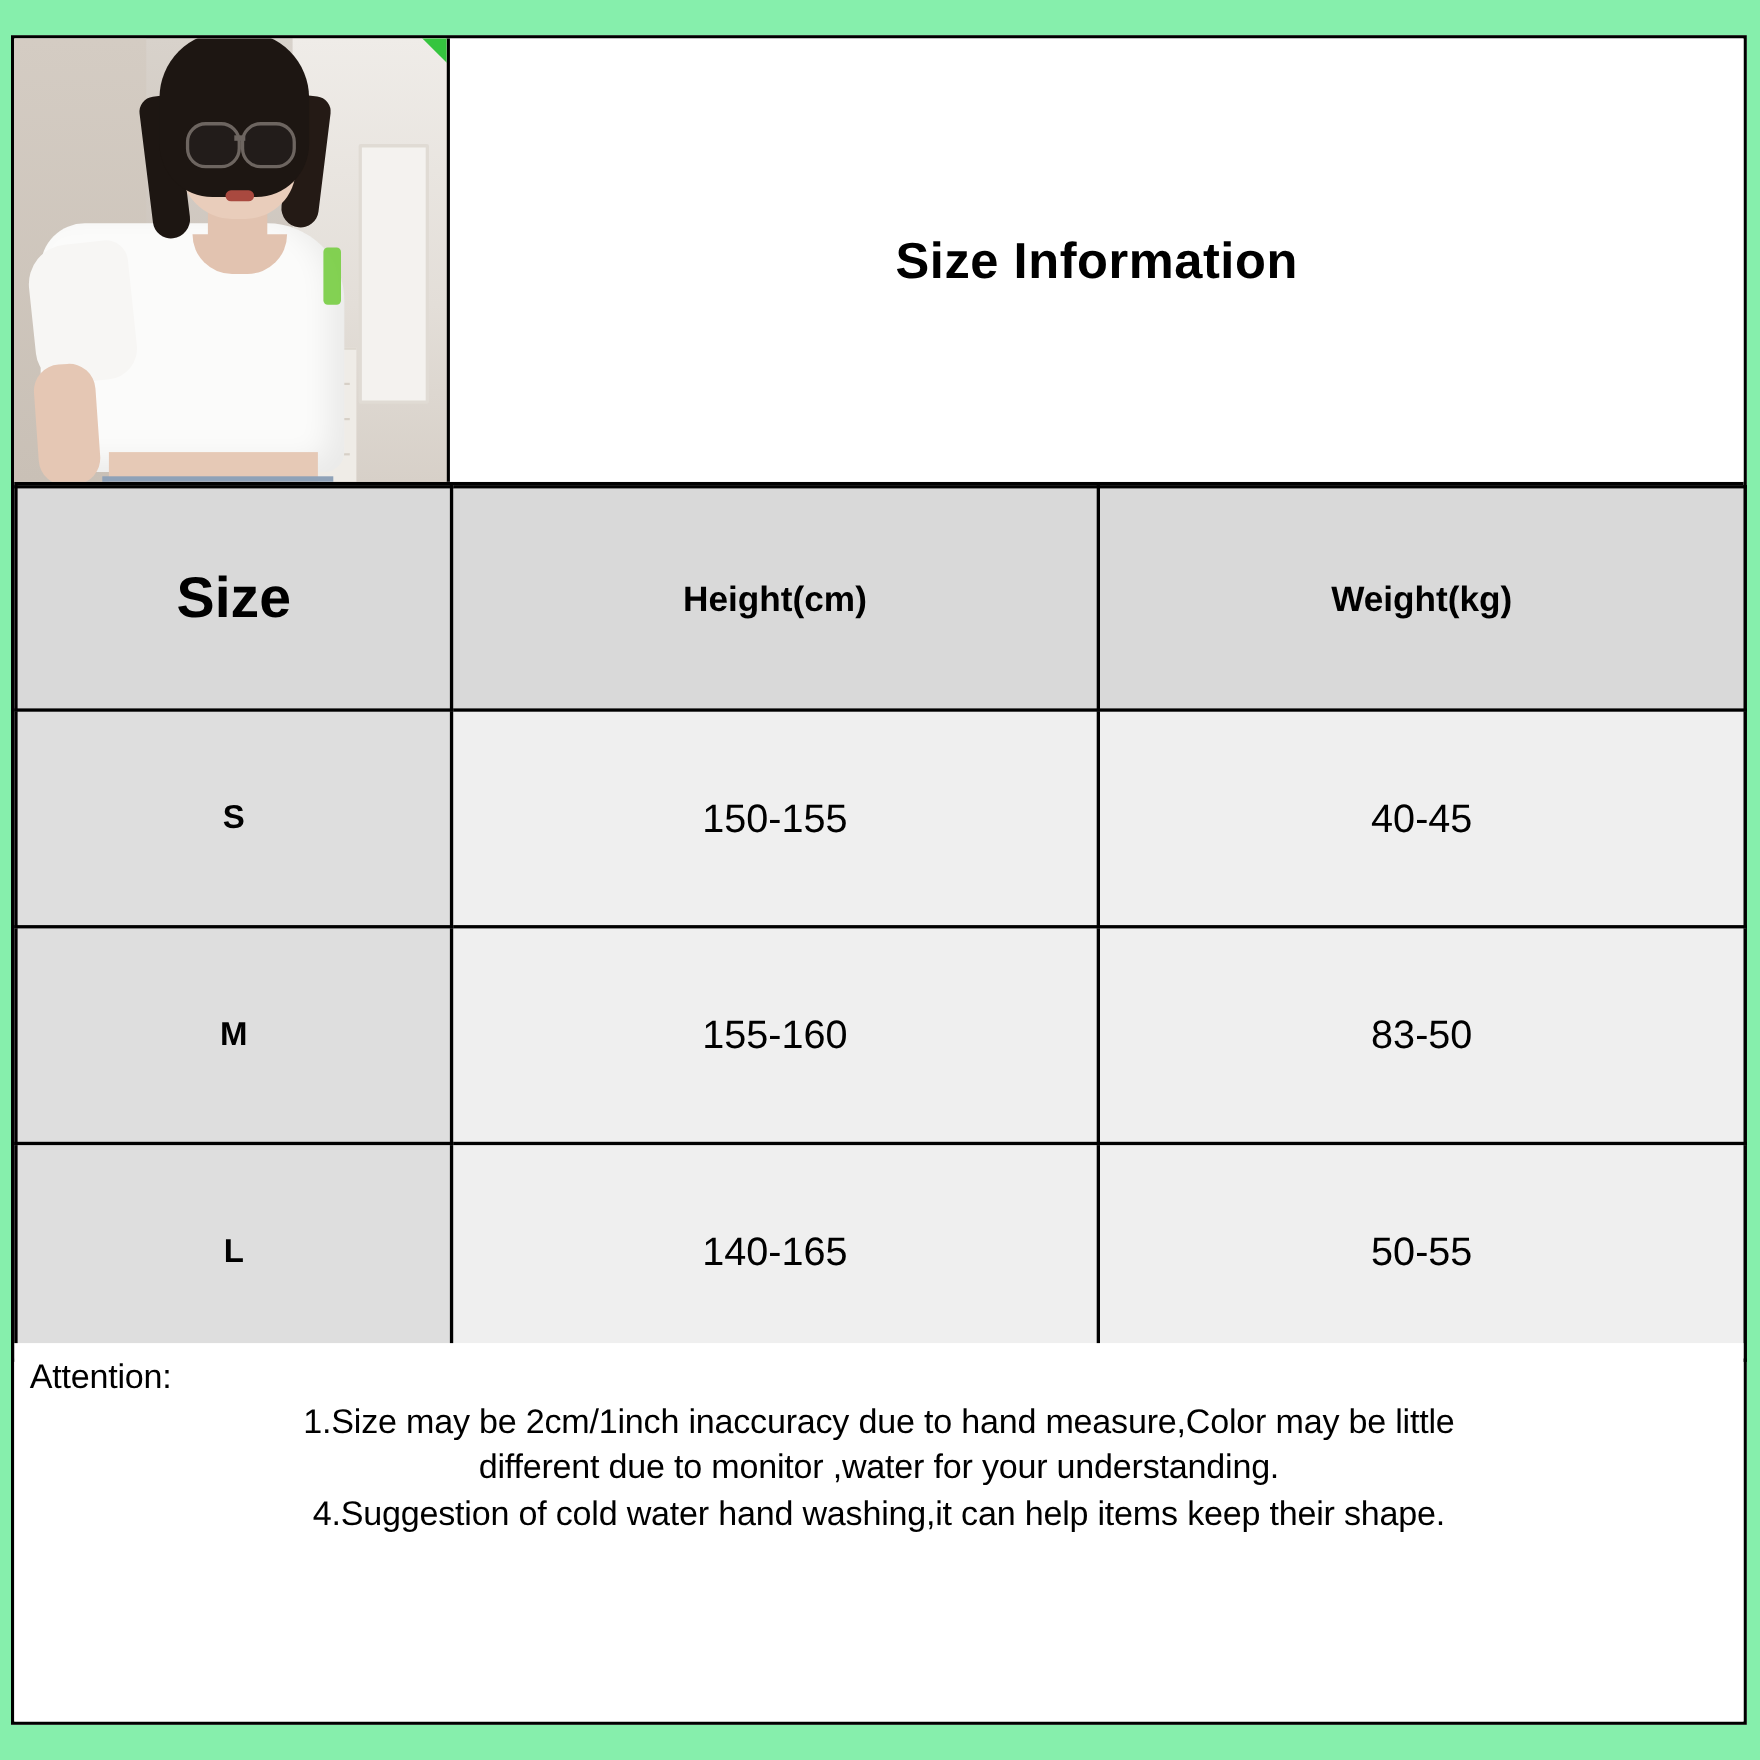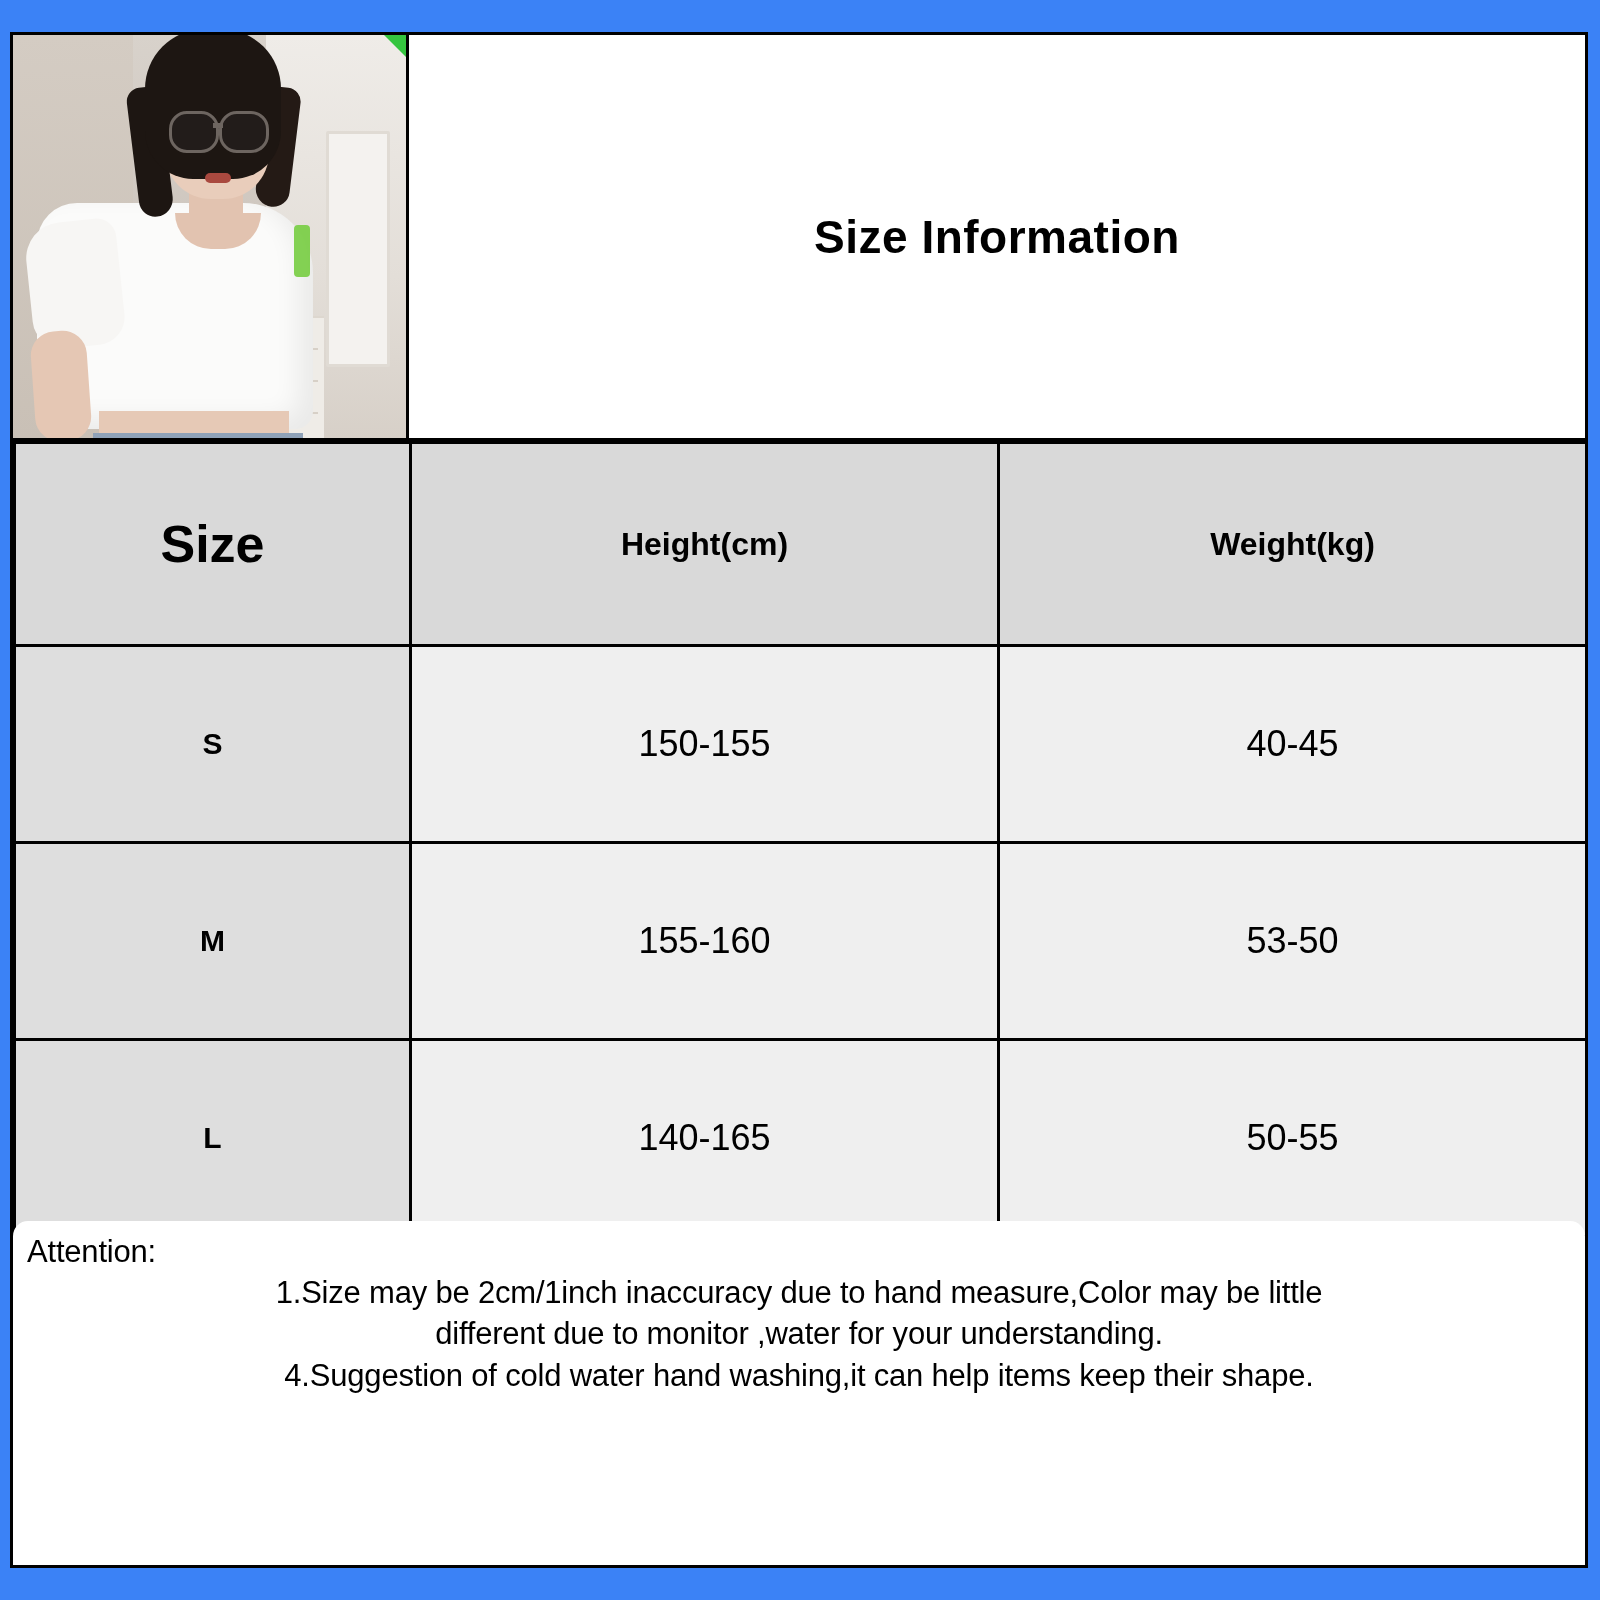--- a/index.html
+++ b/index.html
@@ -12,21 +12,21 @@
     height: 1600px;
     font-family: "Liberation Sans", sans-serif;
     color: #000000;
     overflow: hidden;
   }
 
   .page {
     position: relative;
     width: 1600px;
     height: 1600px;
-    background: #3b82f6;
+    background: #86efac;
   }
 
   
   .frame {
     position: absolute;
     left: 10px;
     top: 32px;
     width: 1578px;
     height: 1536px;
     border: 3px solid #000000;
@@ -273,21 +273,20 @@
   
   .attention {
     position: absolute;
     left: 0;
     top: 1186px;
     right: 0;
     bottom: 0;
     padding: 10px 14px 0 14px;
     box-sizing: border-box;
     background: #ffffff;
-    border-radius: 15px;
   }
   .att-line {
     font-size: 31px;
     line-height: 1.33;
     color: #000000;
     letter-spacing: -0.2px;
     white-space: nowrap;
   }
   .att-wrap {
     font-size: 31px;
@@ -354,21 +353,21 @@
           <td class="hdr-col">Weight(kg)</td>
         </tr>
         <tr class="body-row">
           <td class="cell-size">S</td>
           <td class="cell-val">150-155</td>
           <td class="cell-val">40-45</td>
         </tr>
         <tr class="body-row">
           <td class="cell-size">M</td>
           <td class="cell-val">155-160</td>
-          <td class="cell-val">53-50</td>
+          <td class="cell-val">83-50</td>
         </tr>
         <tr class="body-row">
           <td class="cell-size">L</td>
           <td class="cell-val">140-165</td>
           <td class="cell-val">50-55</td>
         </tr>
       </tbody>
     </table>
 
     <div class="attention">

